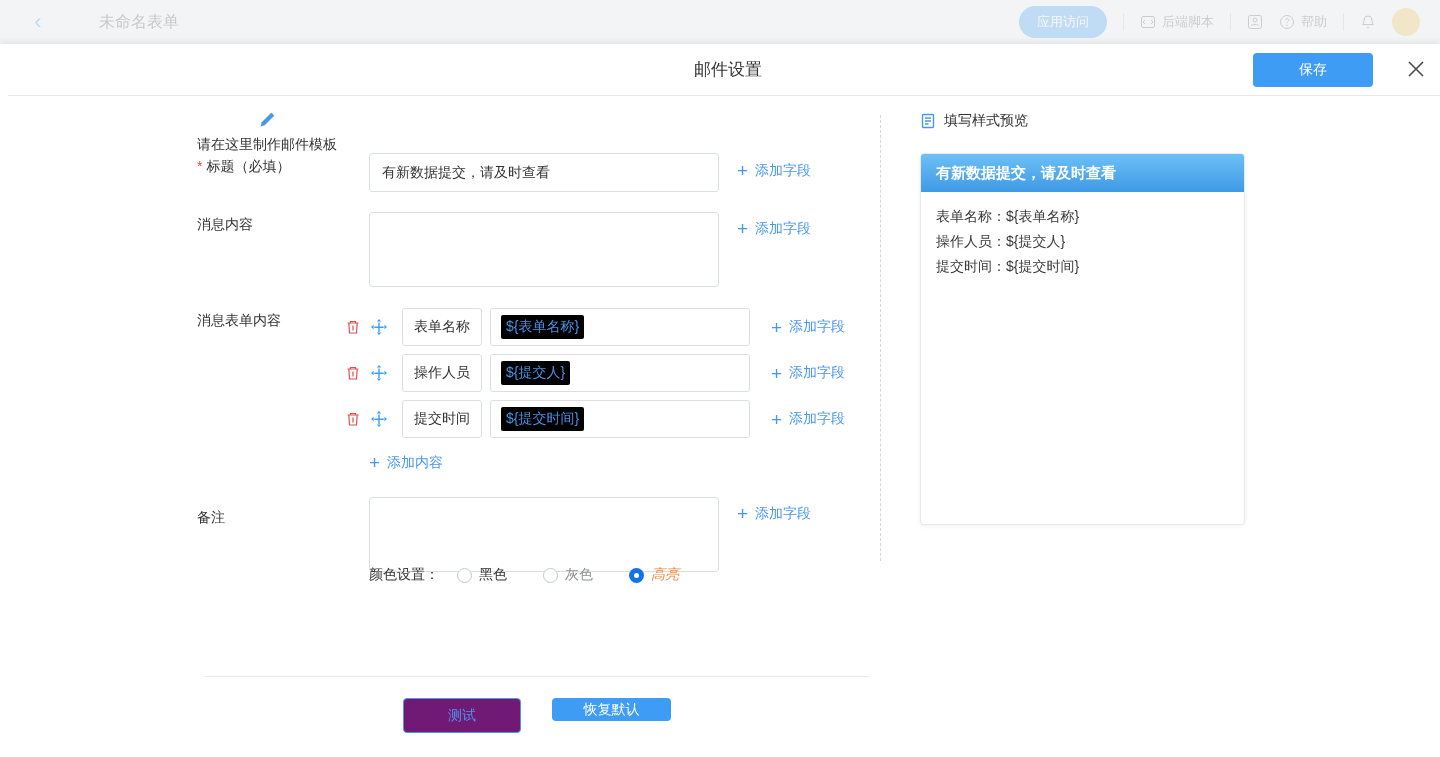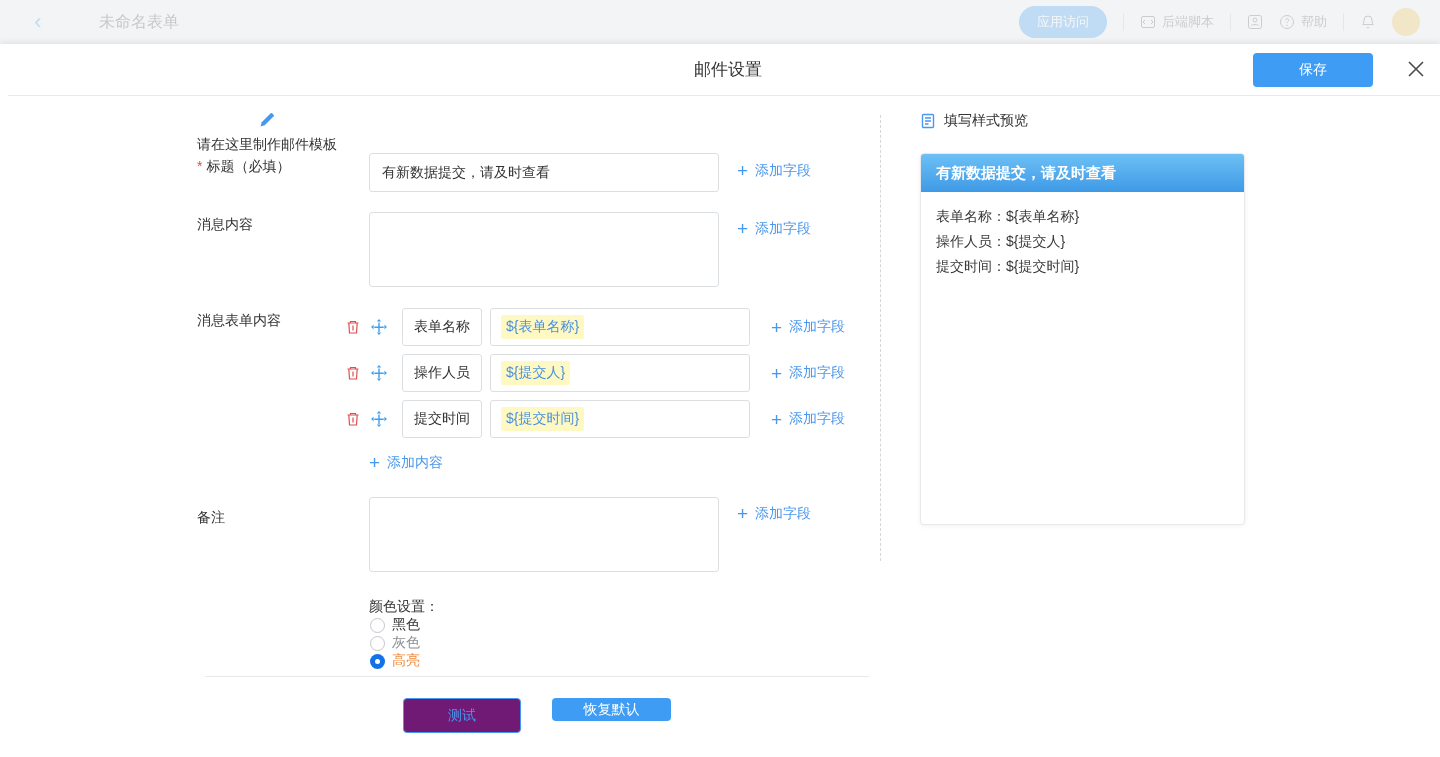--- a/index.html
+++ b/index.html
@@ -36,29 +36,29 @@
   .t-area { position:absolute; left:369px; width:350px; height:75px; border:1px solid #dcdfe2; border-radius:3px; padding:8px 12px; font-size:14px; font-family:inherit; resize:none; outline:none; }
   .add-link { position:absolute; display:flex; align-items:center; gap:7px; color:#4a97ee; cursor:pointer; }
   .add-plus { font-size:19px; line-height:19px; font-weight:400; }
 
   .c-row { position:absolute; height:38px; display:flex; align-items:center; }
   .row-ico { width:16px; height:16px; cursor:pointer; }
   .trash { margin-left:0; }
   .move { margin-left:10px; }
   .name-input { margin-left:15px; width:80px; height:38px; border:1px solid #dcdfe2; border-radius:3px; text-align:center; font-size:14px; color:#333; font-family:inherit; outline:none; }
   .val-field { margin-left:8px; width:260px; height:38px; border:1px solid #dcdfe2; border-radius:3px; display:flex; align-items:center; padding:0 10px; cursor:text; }
-  .token { background:#fef9c3; color:#4a90e2; padding:3px 5px; border-radius:2px; font-size:14px; }
-
-  .color-row { position:absolute; left:369px; top:554px; display:flex; align-items:center;flex-direction:column; }
+  .token { background:#000000; color:#4a90e2; padding:3px 5px; border-radius:2px; font-size:14px; }
+
+  .color-row { position:absolute; left:369px; top:522px; display:flex; align-items:flex-end; }
   .color-label { color:#333; margin-right:18px; }
   .radio { display:flex; align-items:center; gap:7px; cursor:pointer; margin-right:36px; }
   .rdot { width:15px; height:15px; border-radius:50%; border:1px solid #c3c7cb; background:#fff; }
   .radio.sel .rdot { border:none; background:#1373e6; position:relative; }
   .radio.sel .rdot::after { content:""; position:absolute; left:5px; top:5px; width:5px; height:5px; border-radius:50%; background:#fff; }
-  .opt-dark { color:#333; } .opt-gray { color:#8b8f94; } .opt-orange { color:#f0883a; }
+  .opt-dark { color:#333; } .opt-gray { color:#8b8f94; } .opt-orange { color:#f0883a;font-style:italic; }
 
   .hr { position:absolute; left:205px; top:632px; width:664px; height:0; border-top:1px solid #e8e8e8; }
   .test-btn { position:absolute; left:403px; top:654px; width:118px; height:35px; background:#701a75; border:1px solid #4a97ee; border-radius:4px; color:#4a97ee; font-size:14px; cursor:pointer; }
   .reset-btn { position:absolute; left:552px; top:654px; width:119px; height:23px; background:#3e9cf4; border:none; border-radius:4px; color:#fff; font-size:14px; cursor:pointer; }
 
   
   .v-divider { position:absolute; left:880px; top:71px; height:446px; border-left:1px dashed #d4d7da; }
   .pv-head { position:absolute; left:920px; top:68px; display:flex; align-items:center; gap:8px; color:#333; }
   .pv-card { position:absolute; left:920px; top:109px; width:325px; height:372px; background:#fff; border:1px solid #e7e9eb; border-radius:4px; box-shadow:0 1px 5px rgba(0,0,0,.06); overflow:hidden; }
   .pv-card-head { height:38px; background:linear-gradient(180deg,#6cc0f5 0%,#3f9ae6 100%); color:#fff; font-weight:bold; font-size:15px; line-height:38px; padding:0 15px; }

